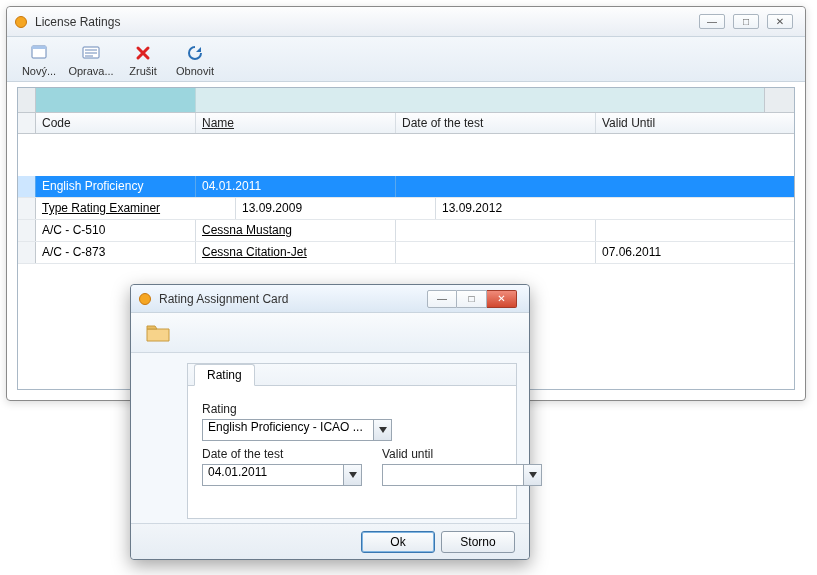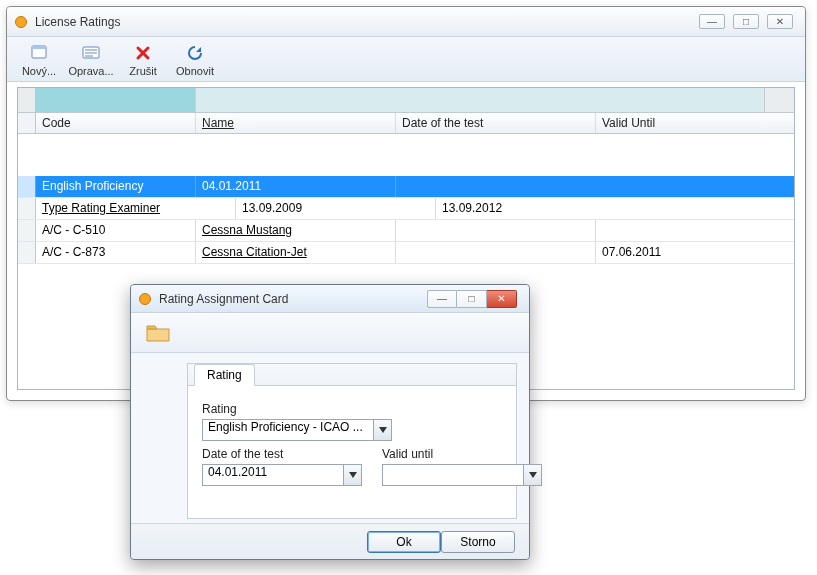--- a/index.html
+++ b/index.html
@@ -178,21 +178,21 @@
     background:linear-gradient(#f7fafd,#dfe6ee);
     display:flex; align-items:center; justify-content:center;
   }
   .row2 { display:flex; gap:20px; }
   .row2 > div { flex:1; }
 
   .dlg-buttons {
     position:absolute; left:0; right:0; bottom:0;
     height:36px;
     display:flex; align-items:center; justify-content:flex-end;
-    padding:0 14px;
+    gap:6px; padding:0 14px;
     border-top:1px solid #cfd8e1;
     background:linear-gradient(#f1f5f9,#e6edf4);
     border-radius:0 0 4px 4px;
   }
   .btn {
     min-width:74px; height:22px;
     border:1px solid #8b99a7;
     border-radius:3px;
     background:linear-gradient(#fcfdfe,#e6ecf2);
     font-size:12px;

